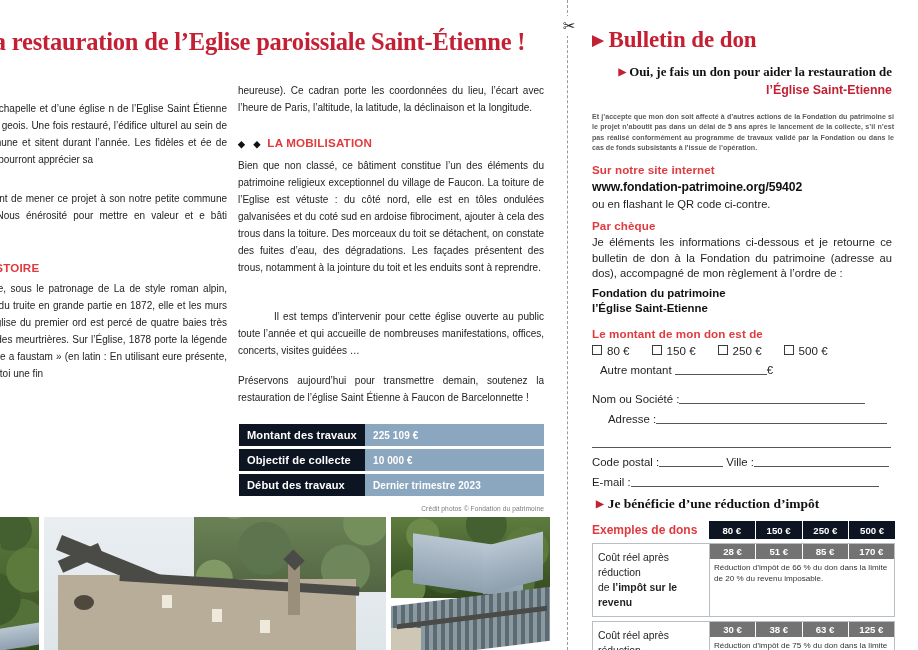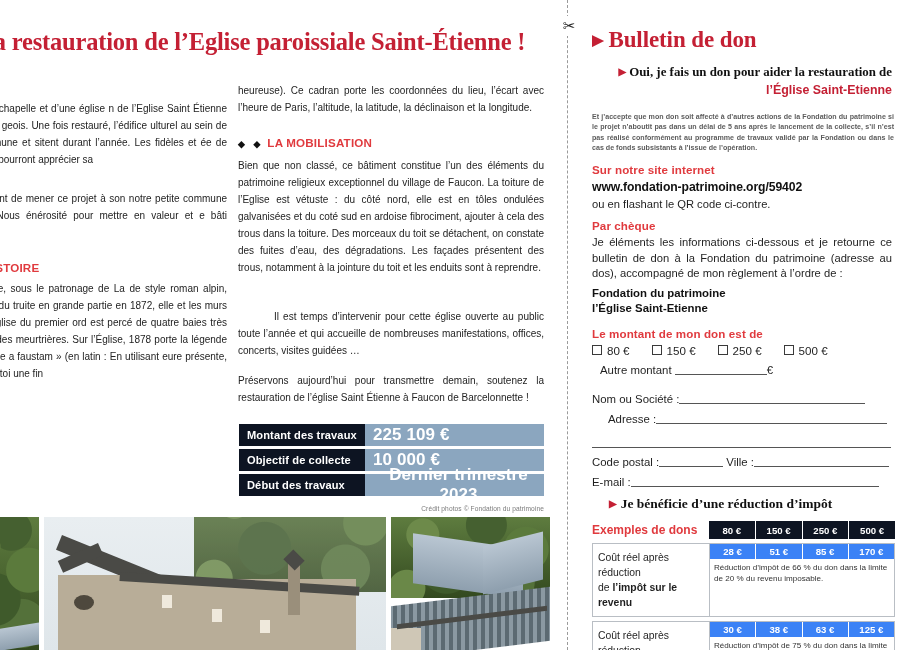--- a/index.html
+++ b/index.html
@@ -31,28 +31,28 @@
   .para.indent{text-indent:36px;margin-top:32px;}
 
   .sec-head{
     color:#E03A3E;font-size:11.6px;font-weight:700;letter-spacing:0.2px;
     margin:2px 0 6px 0;text-transform:uppercase;
   }
   .sec-head .dia{color:#111;font-size:9px;letter-spacing:3px;margin-right:4px;}
 
   
   .works-table{position:absolute;left:239px;top:424px;width:305px;}
-  .works-row{display:flex;height:22px;margin-bottom:3px;text-align:center;}
+  .works-row{display:flex;height:22px;margin-bottom:3px;}
   .works-key{
     width:126px;background:#0d1422;color:#fff;font-size:11.1px;font-weight:700;
     display:flex;align-items:center;padding-left:8px;box-sizing:border-box;
     letter-spacing:0.1px;
   }
   .works-val{
-    flex:1;background:#8ba6bf;color:#ffffff;font-size:17px;font-weight:700;
+    flex:1;background:#8ba6bf;color:#ffffff;font-size:10px;font-weight:700;
     display:flex;align-items:center;padding-left:8px;box-sizing:border-box;
     letter-spacing:0.1px;
   }
   .credit{
     position:absolute;left:300px;top:505px;width:244px;text-align:right;
     font-size:6.6px;color:#7a7a7a;letter-spacing:0.1px;
   }
 
   
   .photos{position:absolute;left:-30px;top:517px;width:580px;height:133px;display:flex;gap:5px;}
@@ -130,21 +130,21 @@
   .dots{display:inline-block;border-bottom:1px solid #555;height:9px;vertical-align:-1px;}
 
   .fieldline{position:absolute;left:0;font-size:11.4px;color:#1f1f1f;white-space:nowrap;}
   .f-nom{top:393px;}
   .f-adr{top:413px;margin-left:16px;}
   .f-blank{top:437px;}
   .f-cp{top:456px;}
   .f-mail{top:476px;}
 
   .reduc-title{
-    position:absolute;left:17px;top:496px;font-family:"Liberation Serif",serif;
+    position:absolute;left:4px;top:496px;font-family:"Liberation Serif",serif;
     font-size:13.5px;font-weight:700;color:#111;
   }
   .reduc-title .tri{font-size:10px;vertical-align:1px;margin-right:4px;}
 
   
   .tax{position:absolute;left:0;top:521px;width:303px;}
   .tax-head{display:flex;height:18px;}
   .tax-head .label{
     width:117px;color:#E03A3E;font-size:12px;font-weight:700;
     display:flex;align-items:center;
@@ -157,21 +157,21 @@
   .tax-head .cells .c:last-child{border-right:none;}
 
   .tax-row{display:flex;border:1px solid #b9bec4;margin-top:4px;box-sizing:border-box;}
   .tax-row .label{
     width:117px;padding:6px 5px 6px 5px;box-sizing:border-box;
     font-size:10.4px;line-height:15px;color:#1f1f1f;
     border-right:1px solid #b9bec4;
   }
   .tax-row .label b{font-weight:700;}
   .tax-row .right{flex:1;display:flex;flex-direction:column;}
-  .tax-row .vals{display:flex;background:#3b82f6;height:15px;}
+  .tax-row .vals{display:flex;background:#737373;height:15px;}
   .tax-row .vals .c{
     flex:1;color:#fff;font-size:9.6px;font-weight:700;display:flex;
     align-items:center;justify-content:center;border-right:1px solid #fff;
   }
   .tax-row .vals .c:last-child{border-right:none;}
   .tax-row .note{
     padding:3px 4px;font-size:8.1px;line-height:11.4px;color:#333;
   }
 </style>
 </head>

